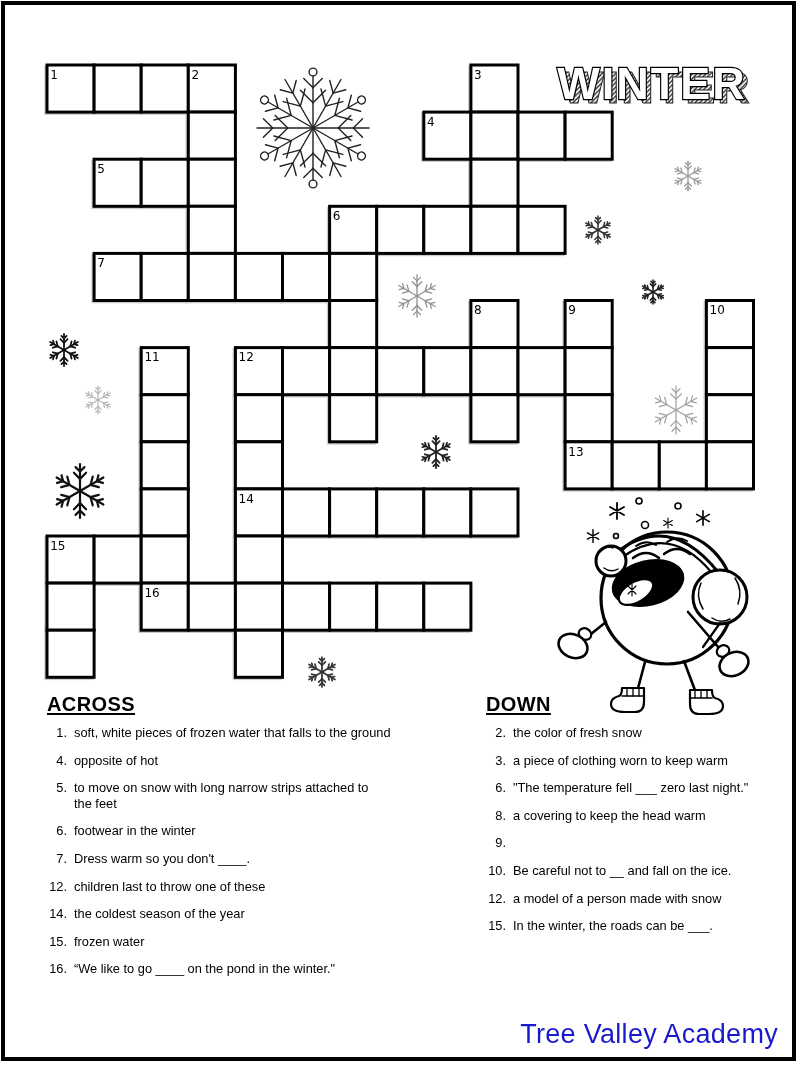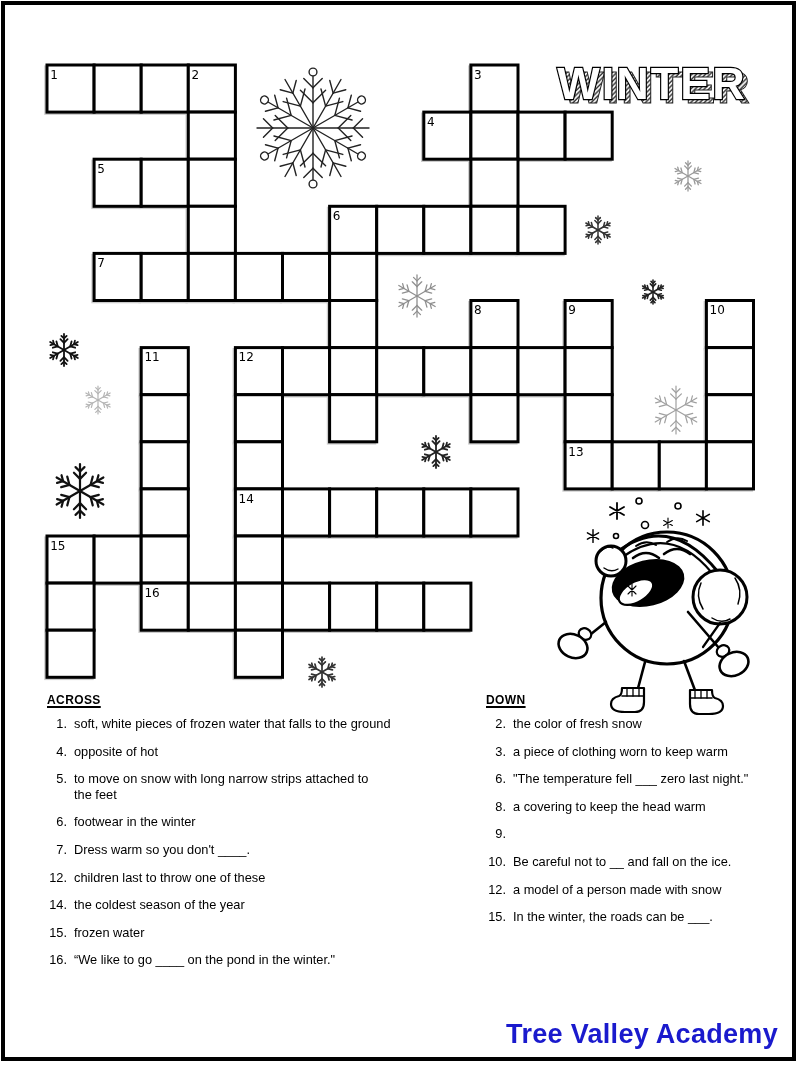--- a/index.html
+++ b/index.html
@@ -9,30 +9,30 @@
   }
   .frame{
     position:absolute;left:1px;top:1px;width:795px;height:1060px;
     border:4px solid #000;box-sizing:border-box;
   }
   #scene{position:absolute;left:0;top:0;}
   .clues{position:absolute;}
   .across{left:45px;top:693px;width:392px;}
   .down{left:484px;top:693px;width:300px;}
   .clue-head{
-    margin:0 0 9px 2px;font-size:12px;font-weight:bold;letter-spacing:.4px;
+    margin:0 0 9px 2px;font-size:20px;font-weight:bold;letter-spacing:.4px;
     text-decoration:underline;text-decoration-thickness:2px;text-underline-offset:2px;
   }
   .clues ol{list-style:none;margin:0;padding:0;}
   .clues li{display:flex;margin-bottom:12px;font-size:12.8px;line-height:15.6px;}
   .clues .num{width:22px;text-align:right;flex:none;margin-right:7px;}
   .clues .txt{white-space:pre-line;}
   .clues .txt.wide{word-spacing:6.5px;}
   .brand{
-    position:absolute;right:22px;top:1019px;font-size:27px;font-weight:bold;
+    position:absolute;right:22px;top:1019px;font-size:27px;font-weight:normal;
     letter-spacing:.3px;
   }
 </style>
 </head>
 <body>
 
 <div class="frame"></div>
 
 <svg id="scene" width="800" height="1067" viewBox="0 0 800 1067">
   <defs>

